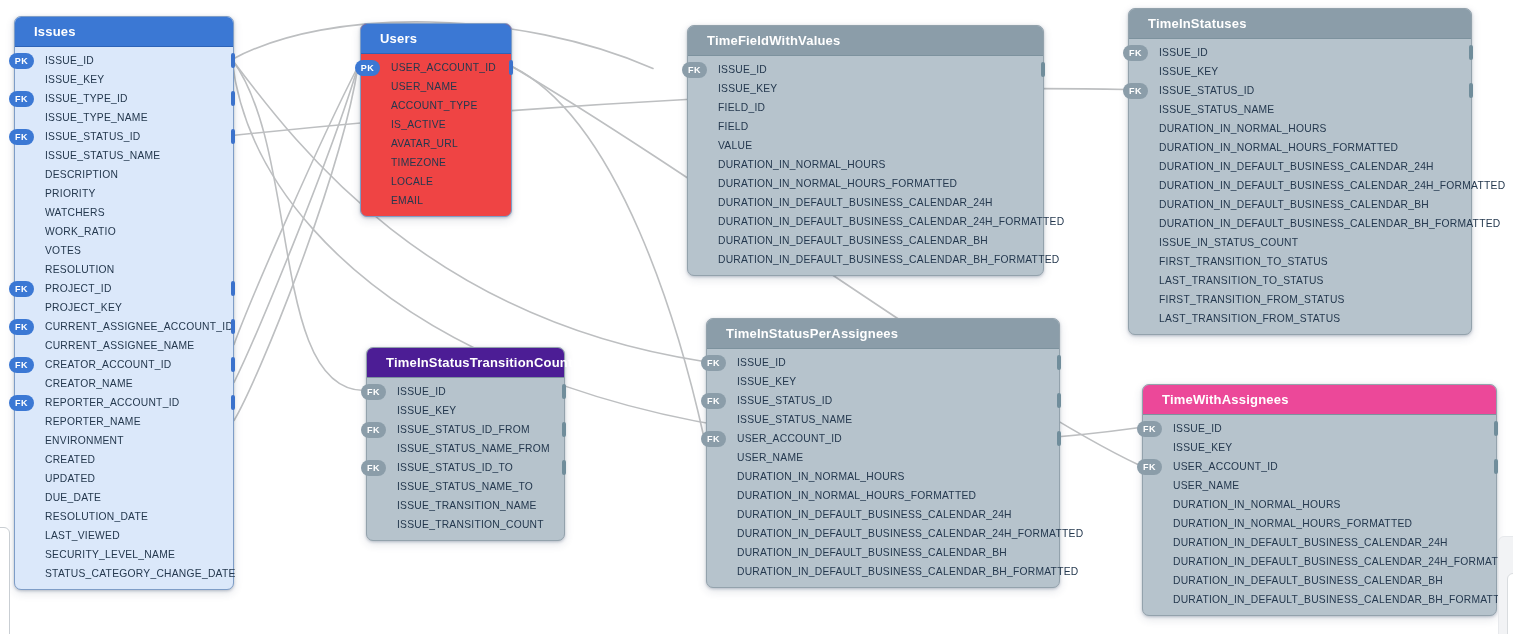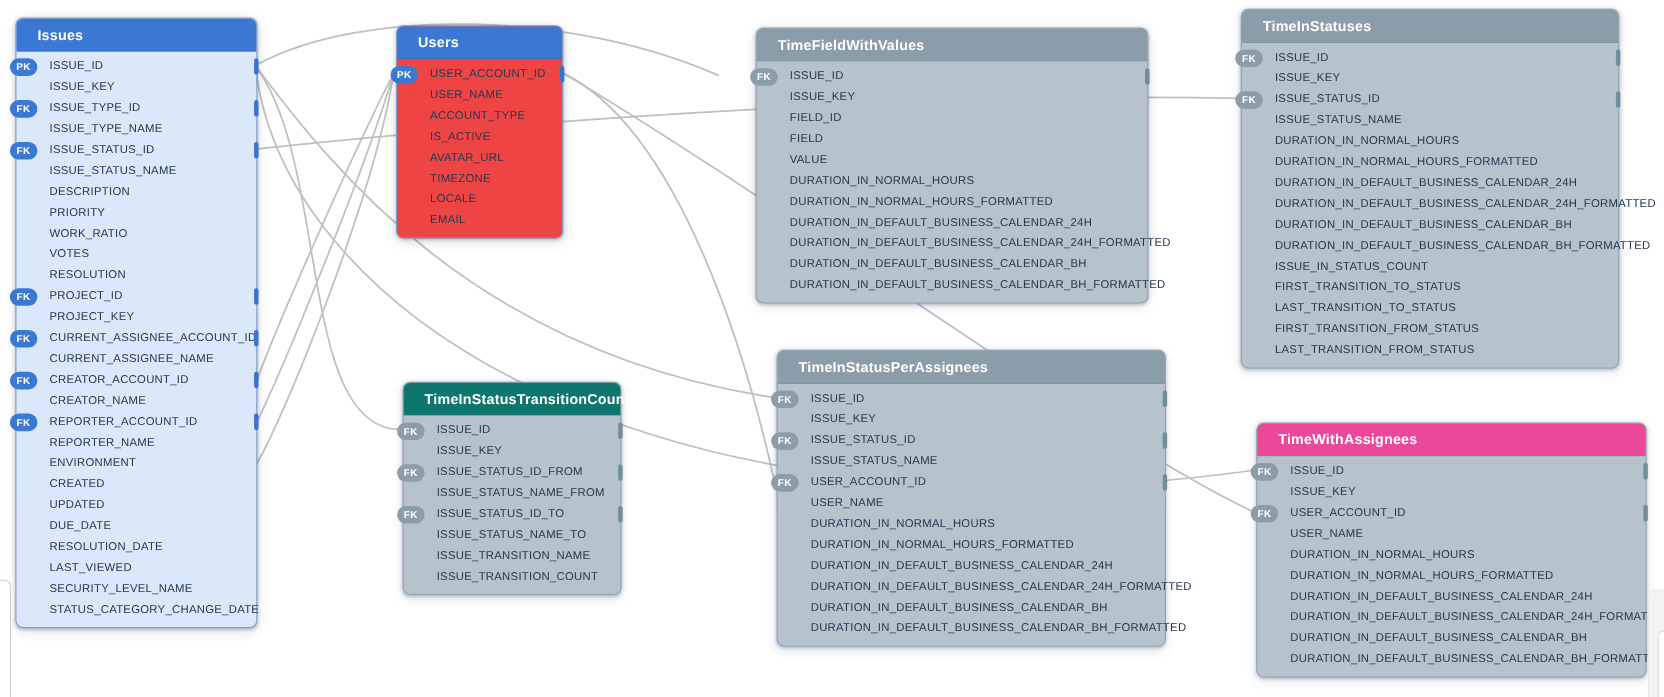--- a/index.html
+++ b/index.html
@@ -63,20 +63,21 @@
       <div class="thead" style="background: rgb(59, 120, 212); border-bottom: 1px solid rgb(45, 99, 184);">Issues</div>
       <div class="tbody">
         <div class="row" style="color: rgb(36, 56, 78);"><span class="badge" style="background: rgb(59, 120, 212);">PK</span><span>ISSUE_ID</span><span class="port r" style="background: rgb(59, 114, 204);"></span></div>
         <div class="row" style="color: rgb(36, 56, 78);"><span>ISSUE_KEY</span></div>
         <div class="row" style="color: rgb(36, 56, 78);"><span class="badge" style="background: rgb(59, 120, 212);">FK</span><span>ISSUE_TYPE_ID</span><span class="port r" style="background: rgb(59, 114, 204);"></span></div>
         <div class="row" style="color: rgb(36, 56, 78);"><span>ISSUE_TYPE_NAME</span></div>
         <div class="row" style="color: rgb(36, 56, 78);"><span class="badge" style="background: rgb(59, 120, 212);">FK</span><span>ISSUE_STATUS_ID</span><span class="port r" style="background: rgb(59, 114, 204);"></span></div>
         <div class="row" style="color: rgb(36, 56, 78);"><span>ISSUE_STATUS_NAME</span></div>
         <div class="row" style="color: rgb(36, 56, 78);"><span>DESCRIPTION</span></div>
         <div class="row" style="color: rgb(36, 56, 78);"><span>PRIORITY</span></div>
+        <div class="row" style="color: rgb(36, 56, 78);"><span>WATCHERS</span></div>
         <div class="row" style="color: rgb(36, 56, 78);"><span>WORK_RATIO</span></div>
         <div class="row" style="color: rgb(36, 56, 78);"><span>VOTES</span></div>
         <div class="row" style="color: rgb(36, 56, 78);"><span>RESOLUTION</span></div>
         <div class="row" style="color: rgb(36, 56, 78);"><span class="badge" style="background: rgb(59, 120, 212);">FK</span><span>PROJECT_ID</span><span class="port r" style="background: rgb(59, 114, 204);"></span></div>
         <div class="row" style="color: rgb(36, 56, 78);"><span>PROJECT_KEY</span></div>
         <div class="row" style="color: rgb(36, 56, 78);"><span class="badge" style="background: rgb(59, 120, 212);">FK</span><span>CURRENT_ASSIGNEE_ACCOUNT_ID</span><span class="port r" style="background: rgb(59, 114, 204);"></span></div>
         <div class="row" style="color: rgb(36, 56, 78);"><span>CURRENT_ASSIGNEE_NAME</span></div>
         <div class="row" style="color: rgb(36, 56, 78);"><span class="badge" style="background: rgb(59, 120, 212);">FK</span><span>CREATOR_ACCOUNT_ID</span><span class="port r" style="background: rgb(59, 114, 204);"></span></div>
         <div class="row" style="color: rgb(36, 56, 78);"><span>CREATOR_NAME</span></div>
         <div class="row" style="color: rgb(36, 56, 78);"><span class="badge" style="background: rgb(59, 120, 212);">FK</span><span>REPORTER_ACCOUNT_ID</span><span class="port r" style="background: rgb(59, 114, 204);"></span></div>
@@ -134,21 +135,21 @@
         <div class="row" style="color: rgb(36, 56, 78);"><span>DURATION_IN_DEFAULT_BUSINESS_CALENDAR_BH</span></div>
         <div class="row" style="color: rgb(36, 56, 78);"><span>DURATION_IN_DEFAULT_BUSINESS_CALENDAR_BH_FORMATTED</span></div>
         <div class="row" style="color: rgb(36, 56, 78);"><span>ISSUE_IN_STATUS_COUNT</span></div>
         <div class="row" style="color: rgb(36, 56, 78);"><span>FIRST_TRANSITION_TO_STATUS</span></div>
         <div class="row" style="color: rgb(36, 56, 78);"><span>LAST_TRANSITION_TO_STATUS</span></div>
         <div class="row" style="color: rgb(36, 56, 78);"><span>FIRST_TRANSITION_FROM_STATUS</span></div>
         <div class="row" style="color: rgb(36, 56, 78);"><span>LAST_TRANSITION_FROM_STATUS</span></div>
       </div>
     </div>
     <div class="table" style="left: 366px; top: 347px; width: 197px; background: rgb(182, 195, 204); border: 1px solid rgb(147, 162, 172);">
-      <div class="thead" style="background: #0f766e; border-bottom: 1px solid rgb(125, 146, 158);">TimeInStatusTransitionCount</div>
+      <div class="thead" style="background: #4c1d95; border-bottom: 1px solid rgb(125, 146, 158);">TimeInStatusTransitionCount</div>
       <div class="tbody">
         <div class="row" style="color: rgb(36, 56, 78);"><span class="badge" style="background: rgb(139, 157, 169);">FK</span><span>ISSUE_ID</span><span class="port r" style="background: rgb(112, 141, 155);"></span></div>
         <div class="row" style="color: rgb(36, 56, 78);"><span>ISSUE_KEY</span></div>
         <div class="row" style="color: rgb(36, 56, 78);"><span class="badge" style="background: rgb(139, 157, 169);">FK</span><span>ISSUE_STATUS_ID_FROM</span><span class="port r" style="background: rgb(112, 141, 155);"></span></div>
         <div class="row" style="color: rgb(36, 56, 78);"><span>ISSUE_STATUS_NAME_FROM</span></div>
         <div class="row" style="color: rgb(36, 56, 78);"><span class="badge" style="background: rgb(139, 157, 169);">FK</span><span>ISSUE_STATUS_ID_TO</span><span class="port r" style="background: rgb(112, 141, 155);"></span></div>
         <div class="row" style="color: rgb(36, 56, 78);"><span>ISSUE_STATUS_NAME_TO</span></div>
         <div class="row" style="color: rgb(36, 56, 78);"><span>ISSUE_TRANSITION_NAME</span></div>
         <div class="row" style="color: rgb(36, 56, 78);"><span>ISSUE_TRANSITION_COUNT</span></div>
       </div>

